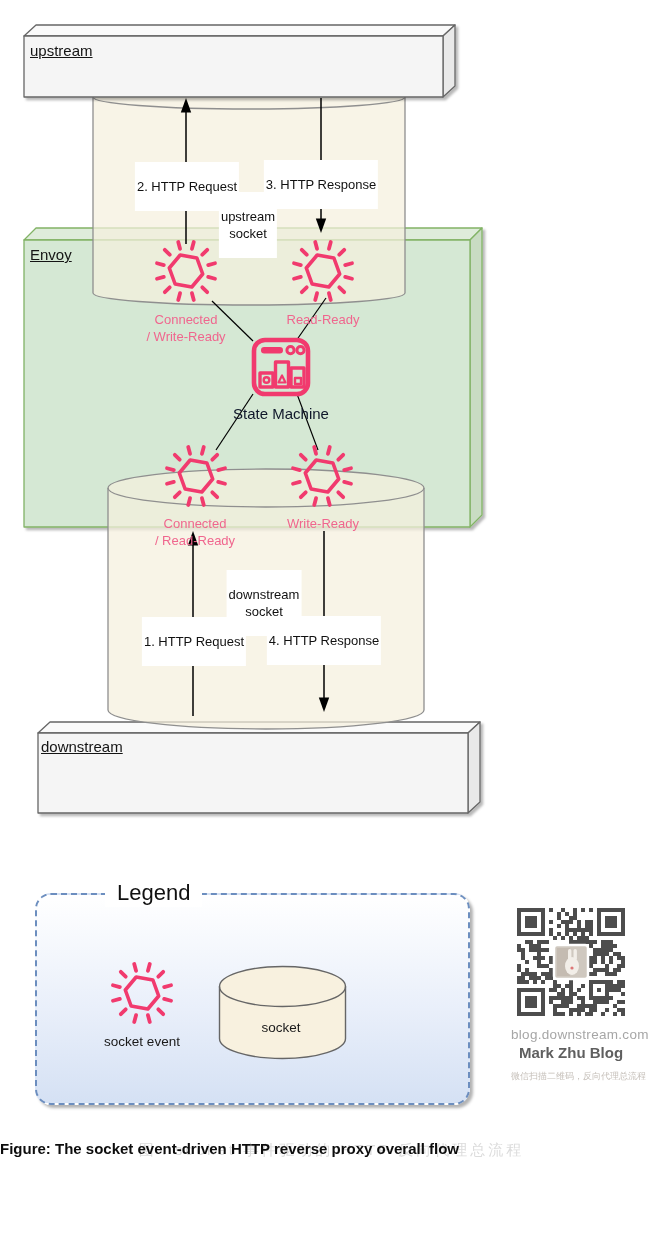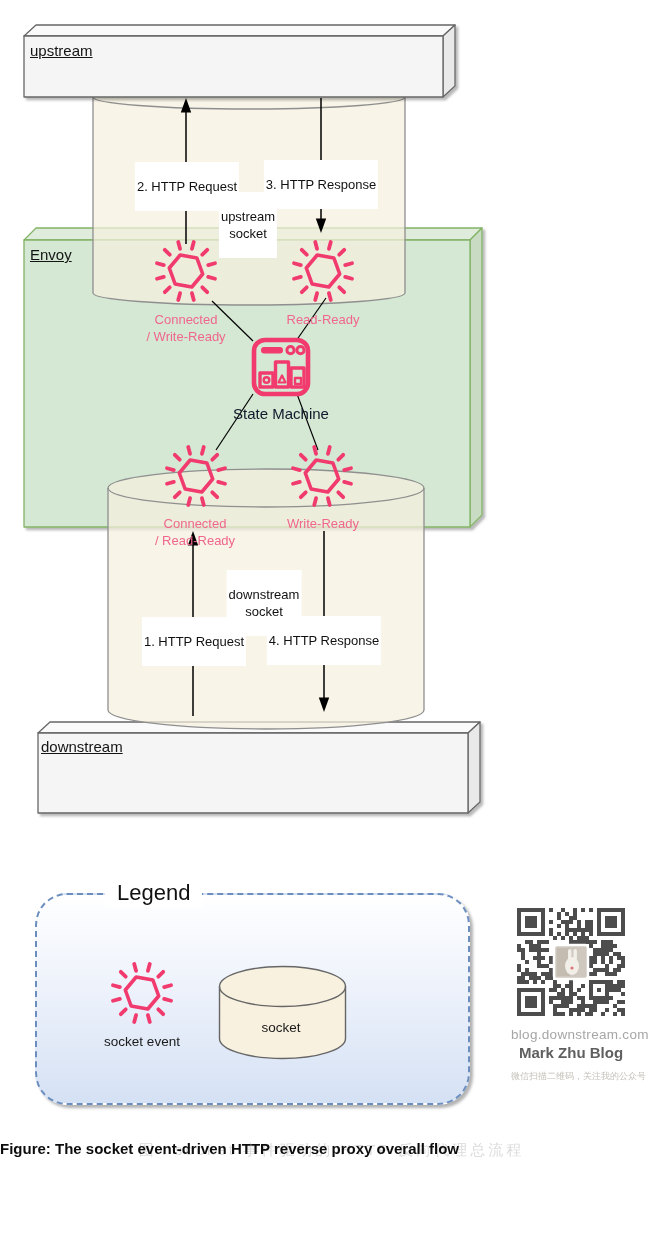--- a/index.html
+++ b/index.html
@@ -8,21 +8,21 @@
   .diagram-svg{position:absolute;left:0;top:0;}
   
   .lbl{position:absolute;transform:translateX(-50%);font-size:13px;line-height:17px;
        text-align:center;white-space:pre-line;color:#111;}
   .bg{background:#ffffff;padding:16px 2px;}
   .pink{color:#F0668E;}
   .smlbl{color:#0f172a;font-size:15px;}
   .node-title{position:absolute;font-size:15px;text-decoration:underline;color:#141414;}
   
   .legend{position:absolute;left:35px;top:893px;width:431px;height:208px;border:2px dashed #6C8EBF;
-          border-radius:32px;background:linear-gradient(180deg,#ffffff 0%,#e9effa 55%,#d5e1f4 100%);
+          border-radius:16px;background:linear-gradient(180deg,#ffffff 0%,#e9effa 55%,#d5e1f4 100%);
           box-shadow:3px 3px 3px rgba(0,0,0,0.3);}
   .legend-title{position:absolute;left:68px;top:-16px;font-size:22px;color:#111;background:#fff;
                 padding:0 12px;line-height:28px;}
   .legend-icon{position:absolute;left:74px;top:67px;}
   .legend-cyl{position:absolute;left:181px;top:70px;}
   .legend-event-label{position:absolute;left:105px;top:139px;transform:translateX(-50%);
                       font-size:13.5px;color:#1a1a1a;white-space:nowrap;}
   .legend-socket-label{position:absolute;left:244px;top:125px;transform:translateX(-50%);
                        font-size:13.5px;color:#1a1a1a;}
   
@@ -422,21 +422,21 @@
         <rect x="37" y="37" width="34" height="34" rx="3" fill="#cfc8bf" stroke="#ffffff" stroke-width="2.5"></rect>
         <rect x="40" y="40" width="13" height="28" fill="#c4bbb1"></rect>
         <ellipse cx="55" cy="58" rx="7" ry="9" fill="#f2eee8"></ellipse>
         <rect x="51" y="41" width="3.4" height="11" rx="1.7" fill="#f2eee8"></rect>
         <rect x="56.5" y="41" width="3.4" height="11" rx="1.7" fill="#f2eee8"></rect>
         <circle cx="55" cy="60" r="1.6" fill="#d77"></circle>
       </g>
     </svg>
     <div class="qr-url">blog.downstream.com</div>
     <div class="qr-name">Mark Zhu Blog</div>
-    <div class="qr-note">微信扫描二维码，关注我的公众号</div>
+    <div class="qr-note">微信扫描二维码，反向代理总流程</div>
   </div>
 
   <div class="caption-wrap">
     <span class="caption-watermark">图：socket 事件驱动的 HTTP 反向代理总流程</span>
     <span class="caption-text">Figure: The socket event-driven HTTP reverse proxy overall flow</span>
   </div>
 
 </div>
 
 </body></html>

